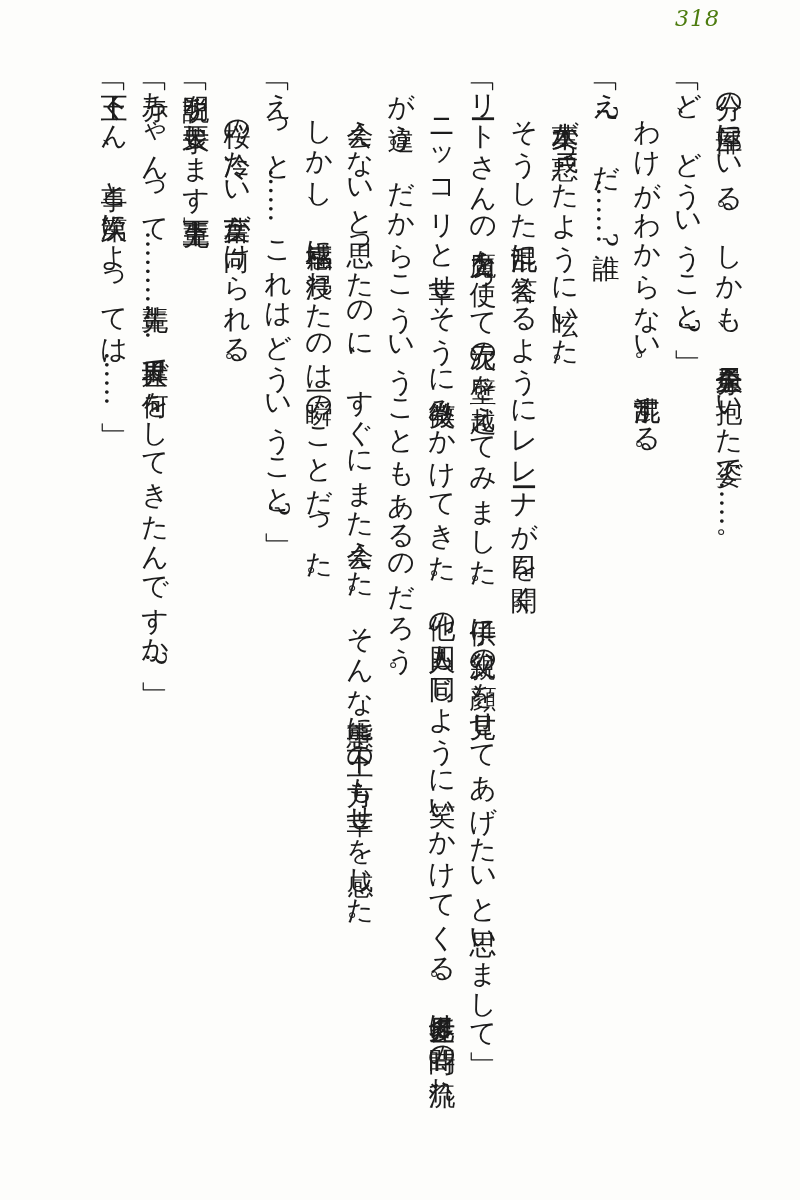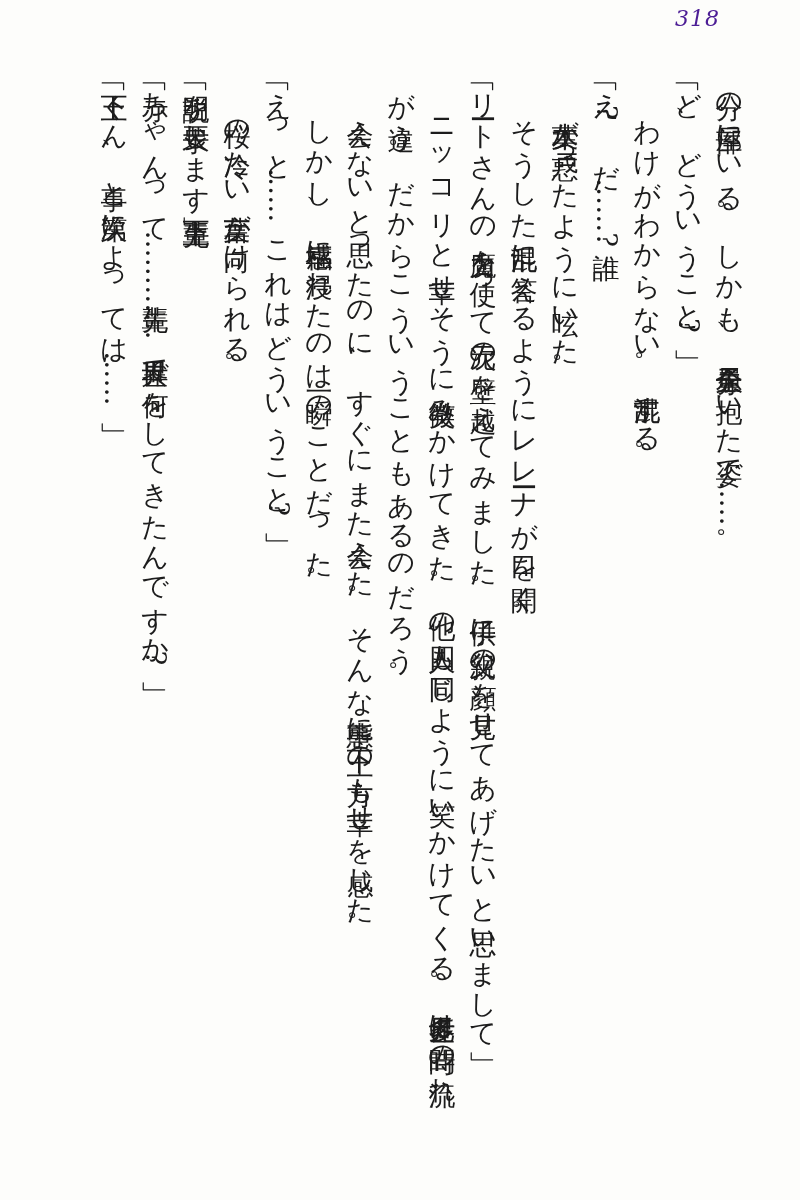--- a/index.html
+++ b/index.html
@@ -17,21 +17,21 @@
   .page {
     position: absolute;
     inset: 0;
   }
   .page-number {
     position: absolute;
     top: 6px;
     right: 80px;
     font-size: 22px;
     font-style: italic;
-    color: #4c1d95;
+    color: #4d7c0f;
     letter-spacing: 1px;
     font-family: "DejaVu Serif", "Liberation Serif", serif;
   }
   .text-area {
     position: absolute;
     top: 74px;
     right: 50px;
     height: 1045px;
     writing-mode: vertical-rl;
     text-orientation: mixed;

